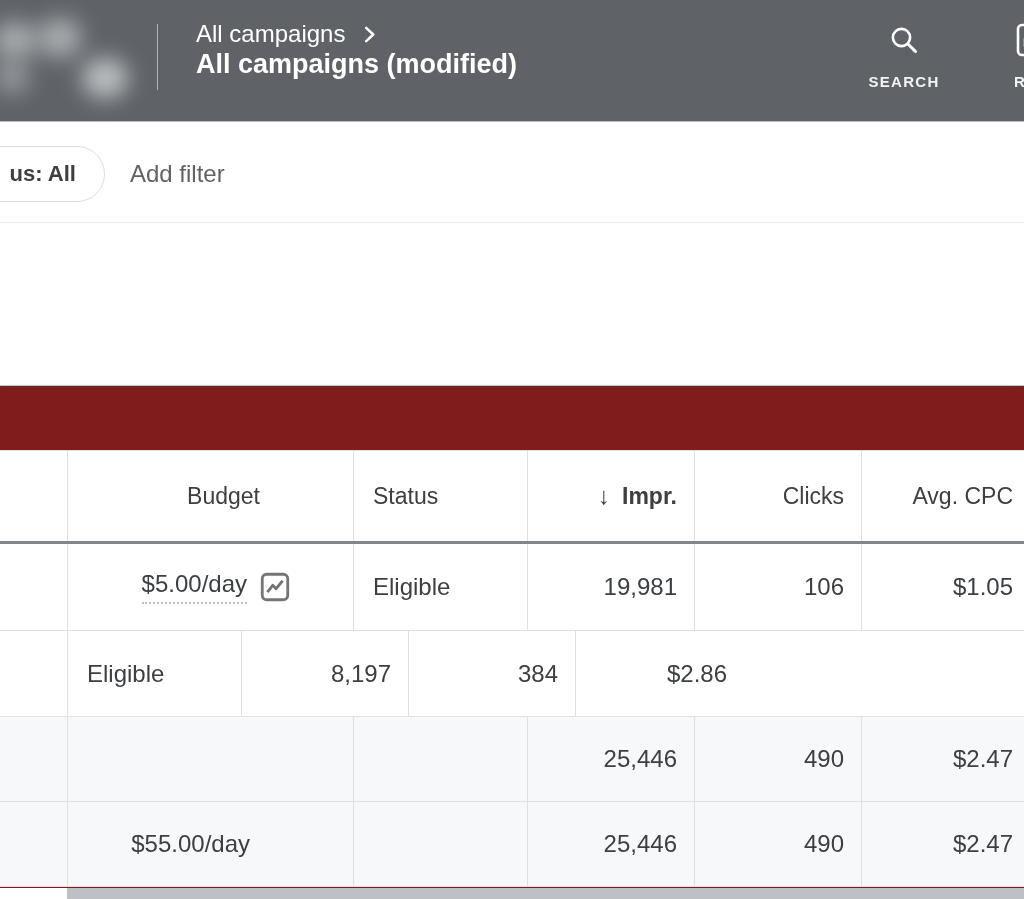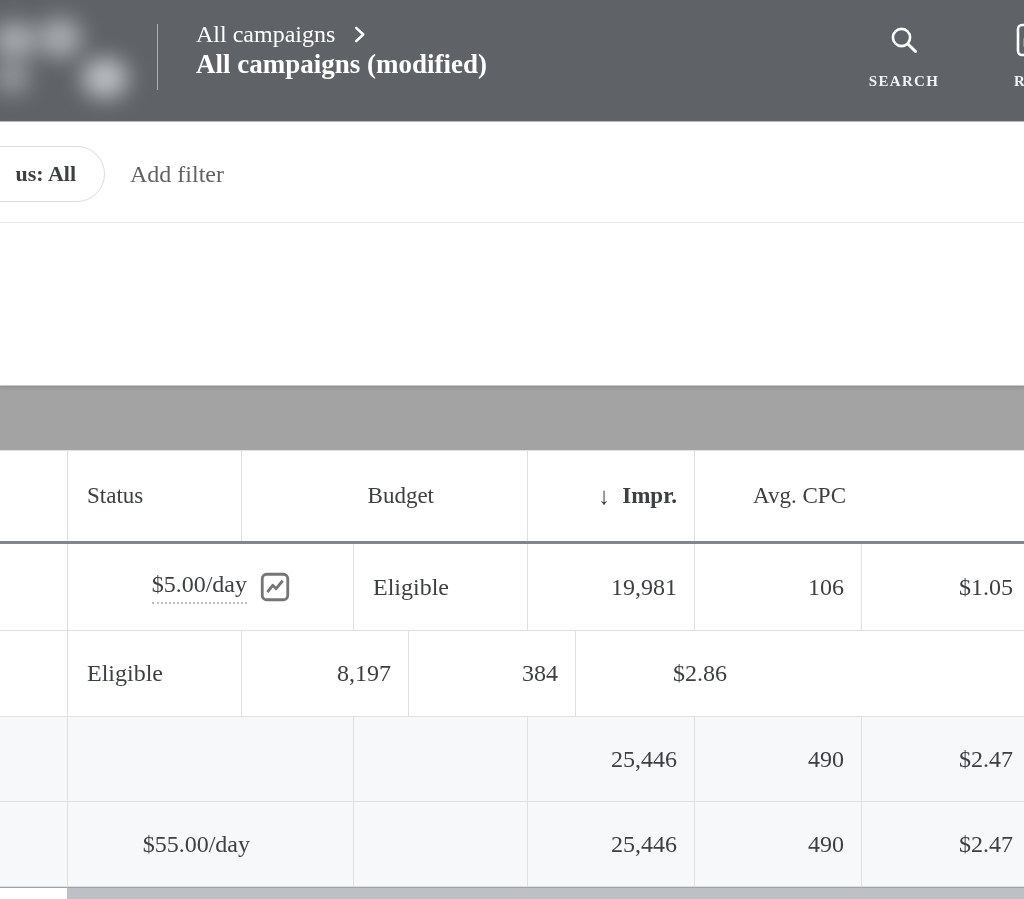--- a/index.html
+++ b/index.html
@@ -1,19 +1,19 @@
 <!DOCTYPE html>
 <html><head>
 <meta charset="utf-8">
 <style>
   * { margin:0; padding:0; box-sizing:border-box; }
   html,body { background:#fff; }
   .screen {
     position:relative; width:1024px; height:899px; overflow:hidden;
-    background:#a3a3a3; font-family:Liberation Serif, serif; color:#3c4043;
+    background:#7f1d1d; font-family:Liberation Sans, sans-serif; color:#3c4043;
   }
 
   
   .appbar { position:absolute; top:0; left:0; width:100%; height:122px;
     background:#5f6368; border-bottom:1px solid #b9bcbe; }
   .logo-blur { position:absolute; top:0; left:0; width:160px; height:122px; overflow:hidden; }
   .blob { position:absolute; background:#e6e8ea; border-radius:50%; filter:blur(11px); opacity:.55; }
   .blob.b1 { left:-8px; top:22px; width:46px; height:36px; }
   .blob.b2 { left:38px; top:18px; width:44px; height:40px; }
   .blob.b3 { left:82px; top:58px; width:46px; height:40px; opacity:.7; }
@@ -131,29 +131,32 @@
     <div class="add-filter">
       <span>Add filter</span>
     </div>
     <div class="filter-inner-divider"></div>
   </div>
 
   <div class="gtable">
 
     <div class="trow thead">
       <div class="cell c0"></div>
-      <div class="cell c2">
-        <span>Status</span>
-      </div>
       <div class="cell c1">
         <span>Budget</span>
       </div>
+      <div class="cell c2">
+        <span>Status</span>
+      </div>
       <div class="cell c3">
         <span class="sort-arrow">↓</span>
         <span>Impr.</span>
+      </div>
+      <div class="cell c4">
+        <span>Clicks</span>
       </div>
       <div class="cell c5">
         <span>Avg. CPC</span>
       </div>
     </div>
 
     <div class="trow r1">
       <div class="cell c0"></div>
       <div class="cell c1 budget-cell-rich">
         <span class="budget-text-editable">$5.00/day</span>

